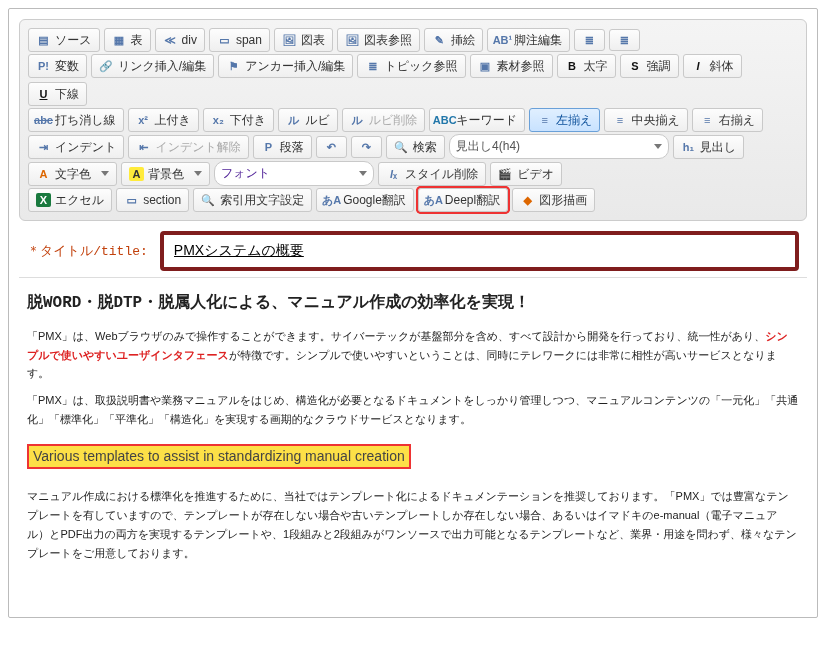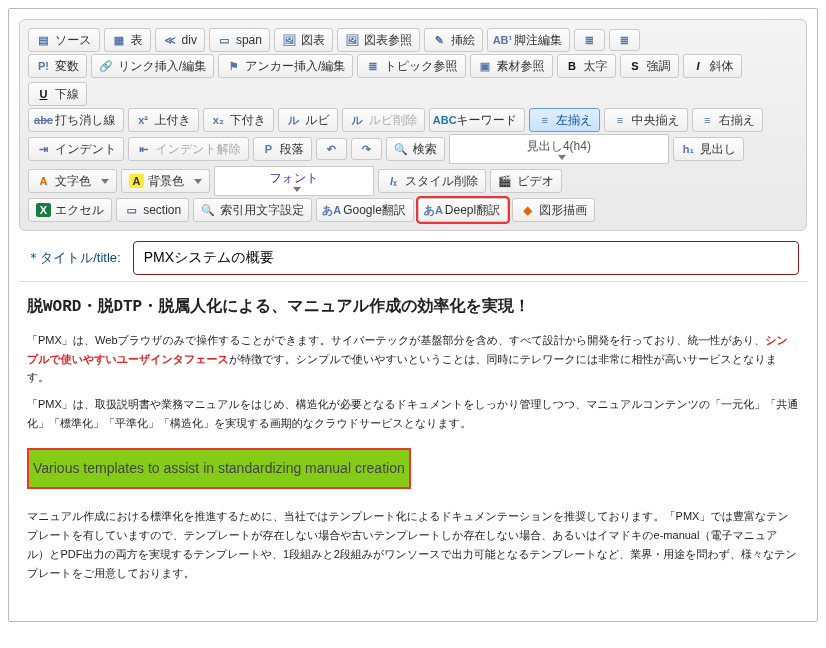--- a/index.html
+++ b/index.html
@@ -49,27 +49,26 @@
     background: linear-gradient(#e0efff,#c8e2ff);
     border-color:#6aa0d8;
     color:#0b4f9a;
   }
   .tb-select {
     display:inline-flex;
     align-items:center;
     justify-content:space-between;
     background:#fff;
     border:1px solid #c9c9c9;
-    border-radius:1px;
+    border-radius:10px;
     padding:3px 6px;
     font-size:12px;
     color:#555;
     min-width:100px;
     cursor:pointer;
-    flex-direction:column;
   }
   .tb-select.wide { min-width:220px; }
   .caret {
     display:inline-block;
     margin-left:6px;
     width:0;height:0;
     border-left:4px solid transparent;
     border-right:4px solid transparent;
     border-top:5px solid #777;
   }
@@ -83,27 +82,28 @@
   .hl-red {
     position:relative;
     box-shadow: 0 0 0 2px #e33, 0 0 0 2px #e33;
   }
   .title-row {
     display:flex;
     align-items:center;
     margin: 10px 18px 6px;
     gap:12px;
   }
-  .title-label { font-size:13px; color:#0c4a6e; white-space:nowrap; }
+  .title-label { font-size:13px; color:#c2410c; white-space:nowrap;font-family:Liberation Mono, monospace; }
   .title-input {
     flex:1;
-    border:1px solid #7f1d1d;
+    border:4px solid #7f1d1d;
     border-radius:4px;
     padding:8px 10px;
     font-size:14px;
+    text-decoration:underline;
   }
   .content {
     border-top:1px solid #ddd;
     margin:6px 10px 10px;
     padding:8px 8px 4px;
     overflow:hidden;
     height:330px;
   }
   .content h3 {
     font-size:16px;
@@ -113,24 +113,24 @@
   }
   .content p {
     font-size:11px;
     line-height:1.7;
     margin:8px 0;
   }
   .redtext { color:#d22; font-weight:bold; }
   .boldtext { font-weight:bold; }
   .h4-box {
     display:inline-block;
-    background:#84cc16;
+    background:#fde047;
     color:#444;
     font-size:14px;
-    padding:8px 4px;
+    padding:0 4px;
     margin:8px 0 10px;
     border:2px solid #e33;
     line-height:1.5;
   }
 </style>
 </head>
 <body>
 
 <div class="frame">
 

